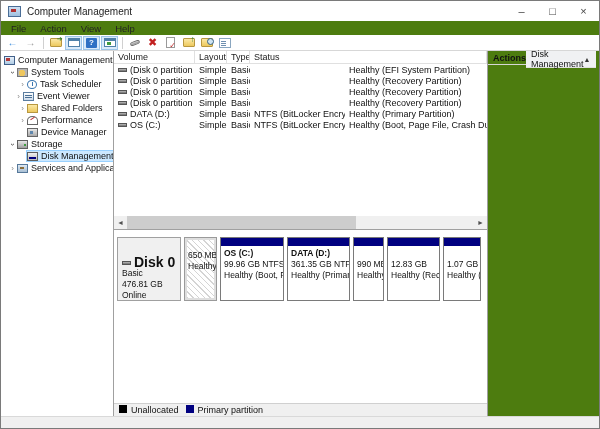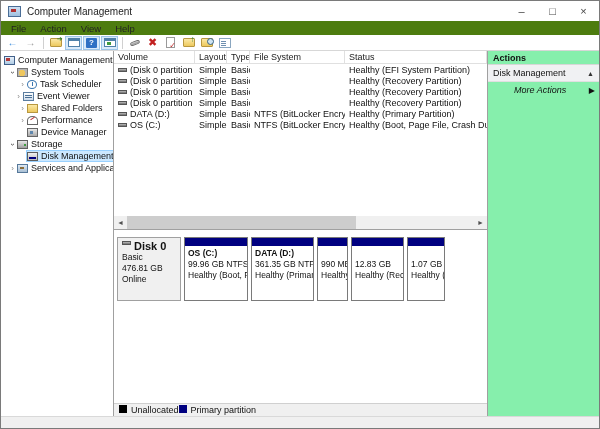--- a/index.html
+++ b/index.html
@@ -87,35 +87,35 @@
   .vol-cell { display:flex; align-items:center; }
   .vol-ico { width:9px; height:4px; background:linear-gradient(#bdbdbd,#6e6e6e); border:1px solid #555; margin-right:3px; flex:none; }
   .hscroll { position:absolute; left:0; right:0; bottom:0; height:13px; background:#f0f0f0; display:flex; align-items:center; }
   .hs-arrow { width:13px; height:13px; font-size:7px; color:#505050; display:flex; align-items:center; justify-content:center; flex:none; }
   .hs-track { flex:1; height:13px; position:relative; }
   .hs-thumb { position:absolute; left:0; top:0; height:13px; width:66%; background:#cdcdcd; }
 
   .diskpane { flex:1; position:relative; background:#fff; overflow:hidden; }
   .diskrow { display:flex; margin:7px 0 0 3px; height:64px; }
   .disk-label { width:64px; flex:none; background:#f0f0f0; border:1px solid #a0a0a0; padding:3px 4px; font-size:8.5px; line-height:11px; color:#111; margin-right:3px; }
-  .dl-title { display:flex; align-items:flex-start; font-weight:bold; font-size:11px; }
+  .dl-title { display:flex; align-items:center; font-weight:bold; font-size:14px;margin-top:16px; }
   .dl-ico { width:9px; height:4px; background:linear-gradient(#bdbdbd,#6e6e6e); border:1px solid #555; margin-right:3px; }
   .part { flex:none; border:1px solid #7a7a7a; margin-right:3px; background:#fff; display:flex; flex-direction:column; overflow:hidden; }
   .pbar { height:9px; background:#000080; border-bottom:1px solid #fff; flex:none; }
   .pbody { flex:1; padding:1px 3px; font-size:8.5px; line-height:11px; color:#111; overflow:hidden; white-space:nowrap; }
   .pt { font-weight:bold; }
   .pbody.no-title { padding-top:12px; }
   .part.selected { background:repeating-linear-gradient(45deg,#ffffff 0 3px,#d4d4d4 3px 4px); border:1px solid #9a9a9a; box-shadow:inset 0 0 0 2px #dedede; }
   .part.selected .pbody { background:transparent; padding-top:12px; }
   .legendbar { position:absolute; left:0; right:0; bottom:0; height:13px; background:#f0f0f0; border-top:1px solid #d0d0d0; display:flex; align-items:center; padding-left:5px; font-size:9px; color:#111; }
   .lg-sq { width:8px; height:8px; margin-right:4px; flex:none; }
-  .lg-item { display:flex; align-items:flex-start; margin-right:0; }
-
-  
-  .actions { width:112px; flex:none; border-left:1px solid #a0a0a0; background:#86efac; display:flex; flex-direction:column; }
+  .lg-item { display:flex; align-items:flex-start; margin-right:7px; }
+
+  
+  .actions { width:112px; flex:none; border-left:1px solid #a0a0a0; background:#4d7c0f; display:flex; flex-direction:row; }
   .act-header { height:14px; border-bottom:1px solid #d7d7d7; font-size:9px; font-weight:bold; color:#111; padding:2px 0 0 5px; }
   .act-group { height:17px; background:#f0f1f3; border-bottom:1px solid #e0e0e0; display:flex; align-items:center; font-size:9px; color:#111; padding:0 5px; }
   .act-group .caret { margin-left:auto; font-size:7px; color:#333; }
   .act-more { height:16px; display:flex; align-items:center; font-size:9px; color:#111; padding-left:26px;font-style:italic; }
   .act-more .caret { margin-left:auto; margin-right:4px; font-size:8px; color:#111; }
 </style>
 </head>
 <body>
 
 <div class="window">
@@ -234,21 +234,20 @@
       </div>
     </div>
 
     <div class="center">
 
       <div class="volpane">
         <div class="vl-header">
           <div class="c-vol">Volume</div>
           <div class="c-layout">Layout</div>
           <div class="c-type">Type</div>
-          <div class="c-fs">File System</div>
           <div class="c-status">Status</div>
         </div>
 
         <div class="vrow">
           <div class="c-vol vol-cell">
               <span class="vol-ico"></span>
               <span>(Disk 0 partition 1)</span>
             </div>
           <div class="c-layout">Simple</div>
           <div class="c-type">Basic</div>
@@ -320,20 +319,26 @@
           <div class="disk-label">
             <div class="dl-title">
                 <span class="dl-ico"></span>
                 <span>Disk 0</span>
               </div>
             <div>Basic</div>
             <div>476.81 GB</div>
             <div>Online</div>
           </div>
 
+          <div class="part selected" style="width:33px">
+            <div class="pbody">
+              <div>650 MB</div>
+              <div>Healthy</div>
+            </div>
+          </div>
 
           <div class="part" style="width:64px">
             <div class="pbar"></div>
             <div class="pbody">
               <div class="pt">OS  (C:)</div>
               <div>99.96 GB NTFS (B</div>
               <div>Healthy (Boot, Pag</div>
             </div>
           </div>
 

